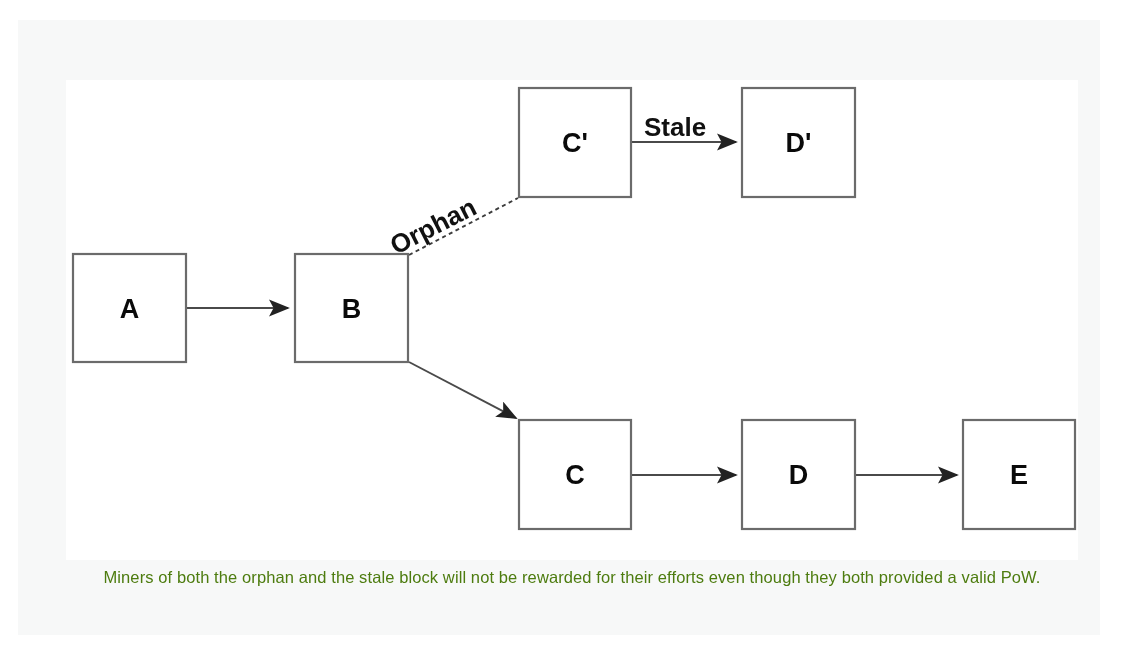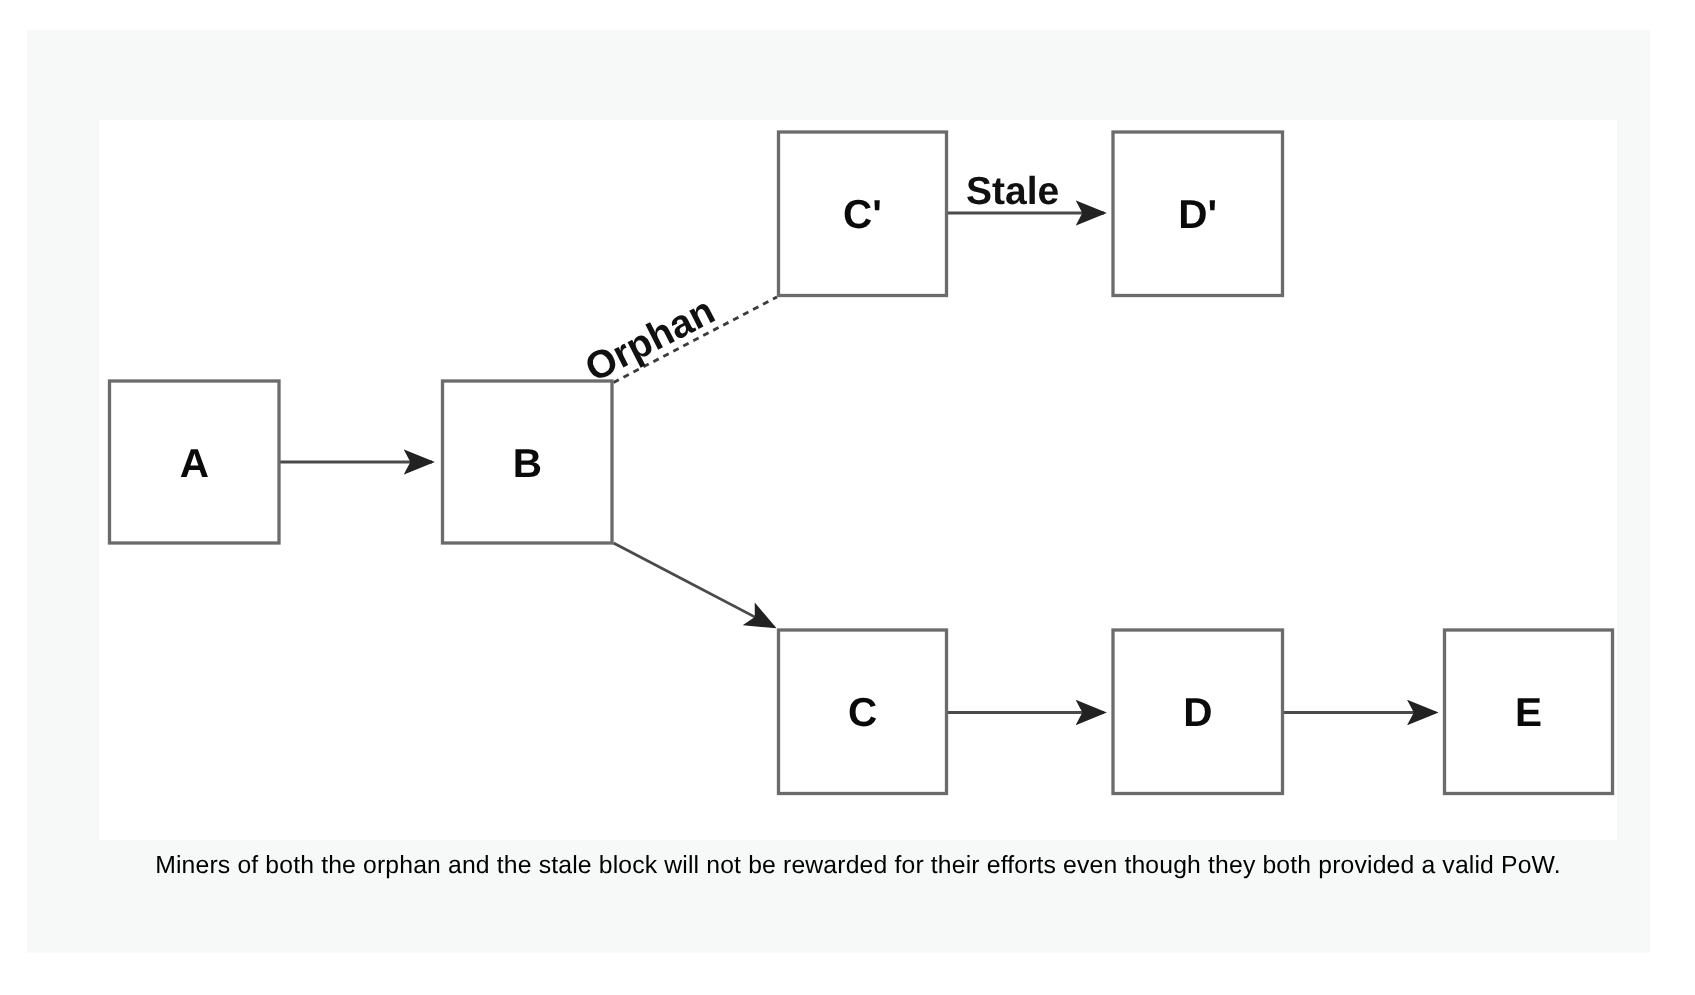--- a/index.html
+++ b/index.html
@@ -77,21 +77,21 @@
   
   #figure-caption {
     position: absolute;
     left: 48px;
     top: 543px;
     width: 1012px;
     text-align: center;
     font-family: "Liberation Sans", sans-serif;
     font-size: 16.5px;
     line-height: 29px;
-    color: #000000;
+    color: #4d7c0f;
     letter-spacing: 0.1px;
   }
 </style>
 </head>
 <body>
 
 <div id="root">
 
   <div id="figure-card">
 

